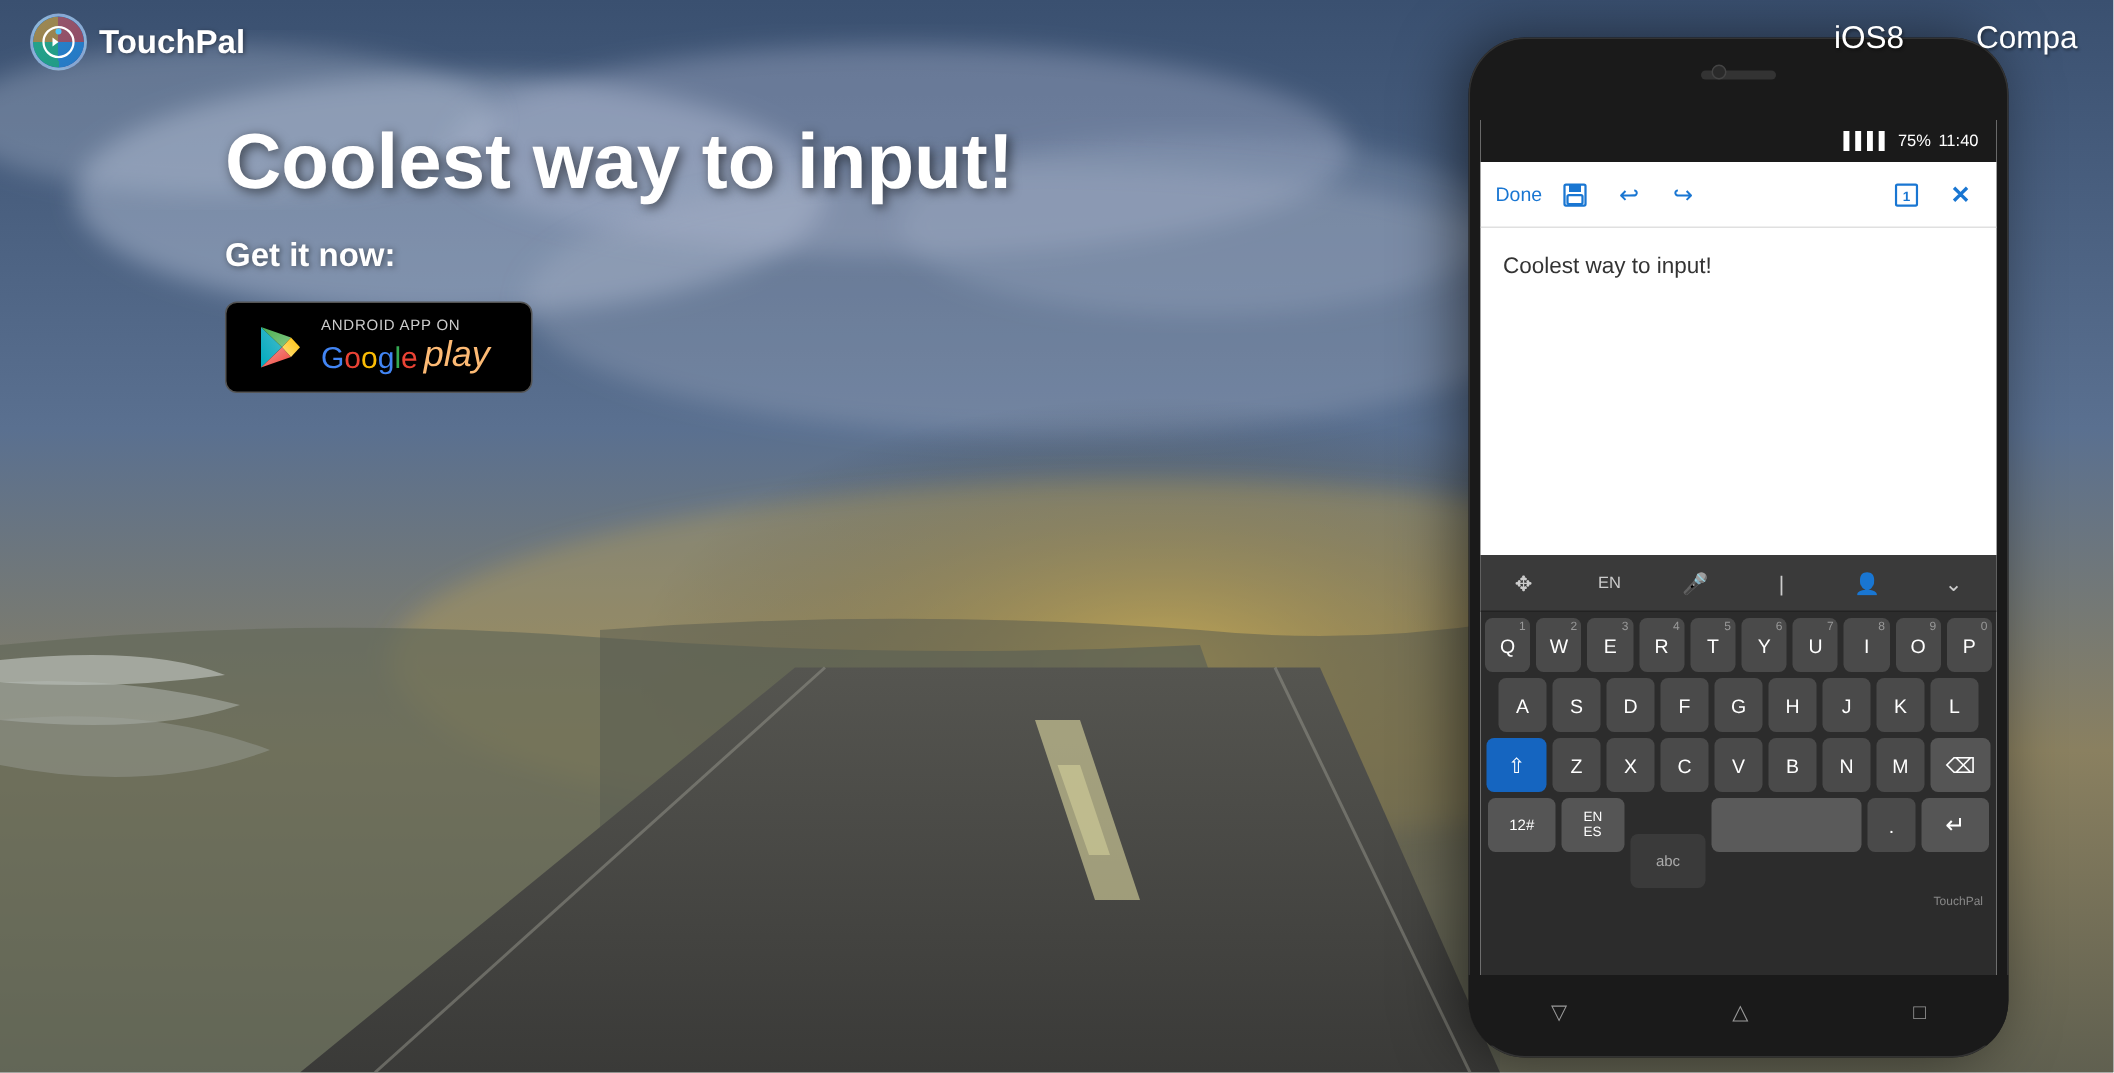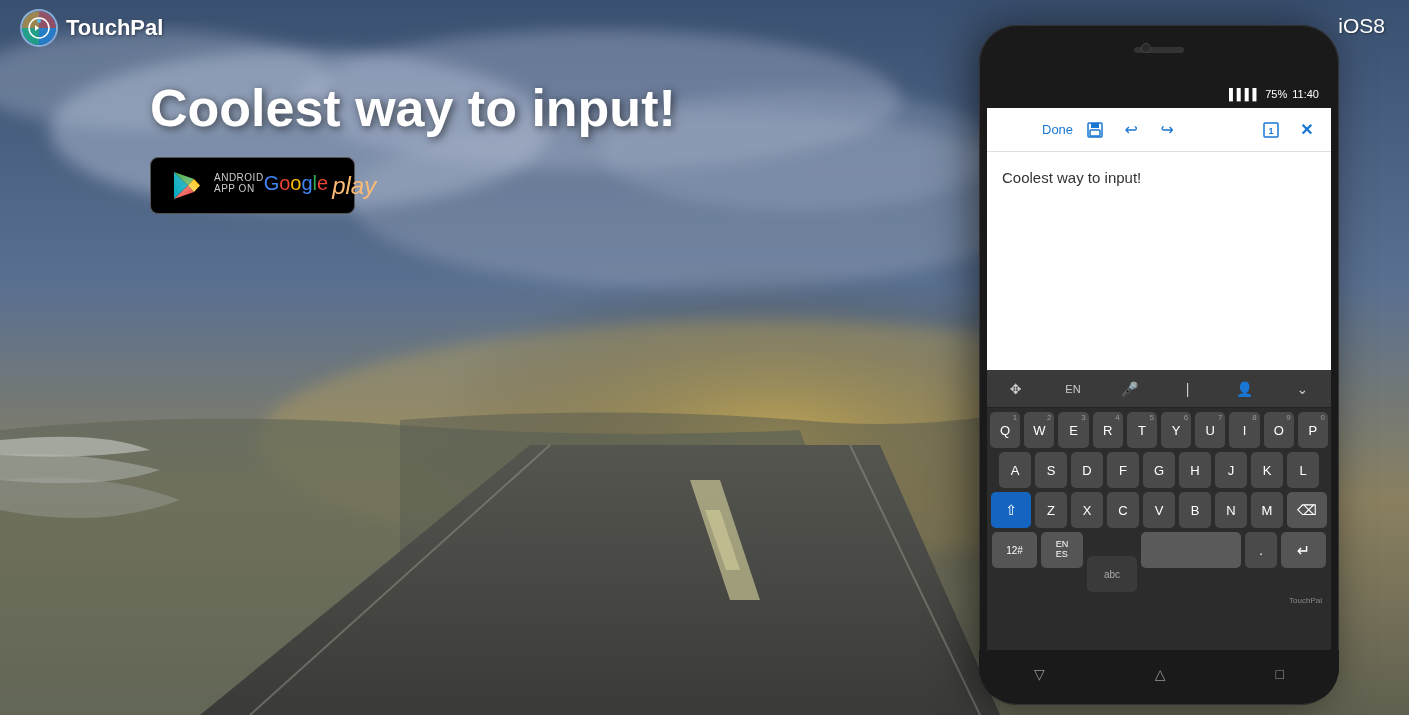--- a/index.html
+++ b/index.html
@@ -131,34 +131,34 @@
       border: 1px solid #555;
       border-radius: 8px;
       padding: 10px 18px;
       cursor: pointer;
       text-decoration: none;
       width: 205px;
     }
 
     .play-button-text {
       display: flex;
-      flex-direction: row;
+      flex-direction: column;
     }
 
     .play-button-top {
       font-size: 10px;
       color: #ccc;
       letter-spacing: 0.5px;
       font-weight: 500;
       text-transform: uppercase;
     }
 
     .play-button-bottom {
       display: flex;
-      align-items: flex-start;
+      align-items: flex-end;
       gap: 4px;
     }
 
     .google-text {
       font-size: 20px;
       color: white;
     }
 
     .google-g { color: #4285f4; }
     .google-o1 { color: #ea4335; }
@@ -246,21 +246,20 @@
       align-items: center;
       padding: 0 10px;
       gap: 8px;
     }
 
     .app-btn {
       color: #1976d2;
       font-size: 13px;
       font-weight: 500;
       cursor: pointer;
-      margin-left: 45px;
     }
 
     .app-btn-icon {
       width: 28px;
       height: 28px;
       display: flex;
       align-items: center;
       justify-content: center;
       color: #1976d2;
       font-size: 16px;
@@ -504,24 +503,26 @@
         <path d="M7,8 L7,14 L11,11 Z" fill="white"></path>
         <circle cx="11" cy="4" r="2" fill="#4fc3f7"></circle>
       </svg>
     </div>
     <span class="logo-text">TouchPal</span>
   </div>
 </div>
 
 <div class="top-nav">
   <div class="top-nav-item">iOS8</div>
+  <div class="top-nav-item">Compa</div>
 </div>
 
 <div class="content">
   <h1 class="headline">Coolest way to input!</h1>
+  <p class="get-it-now">Get it now:</p>
 
   
   <div class="play-button">
 
     <svg class="play-icon" viewBox="0 0 35 35" xmlns="http://www.w3.org/2000/svg">
       <defs>
         <linearGradient id="pg1" x1="0" y1="1" x2="1" y2="0">
           <stop offset="0%" stop-color="#00bcd4"></stop>
           <stop offset="100%" stop-color="#4dd0e1"></stop>
         </linearGradient>

